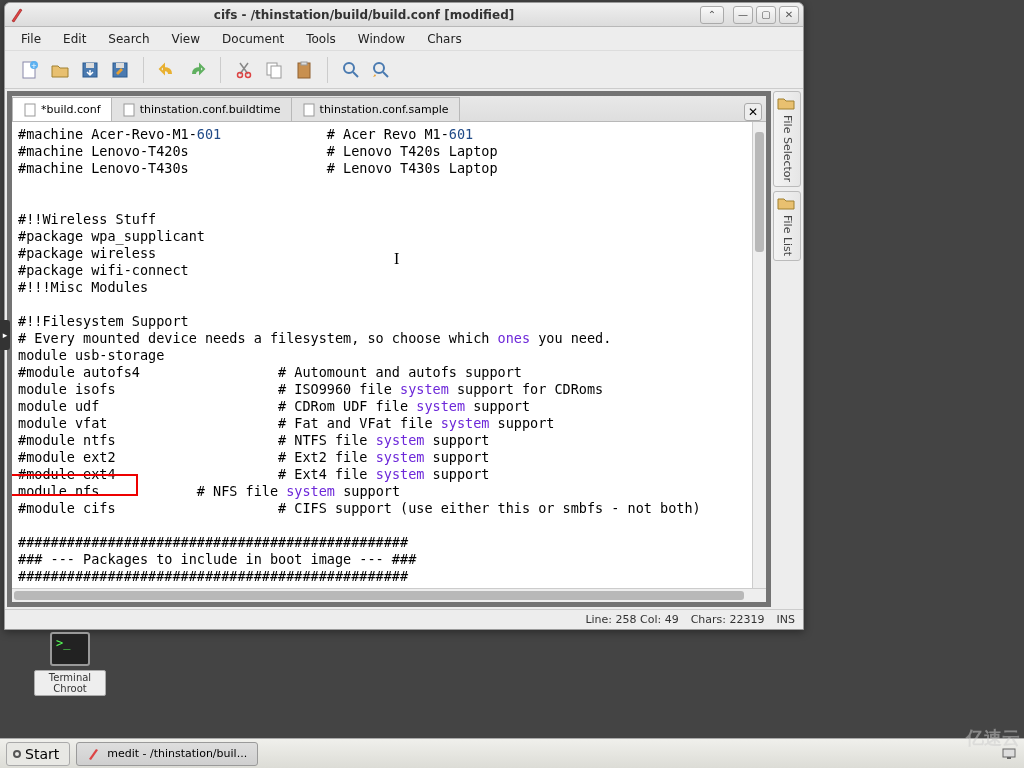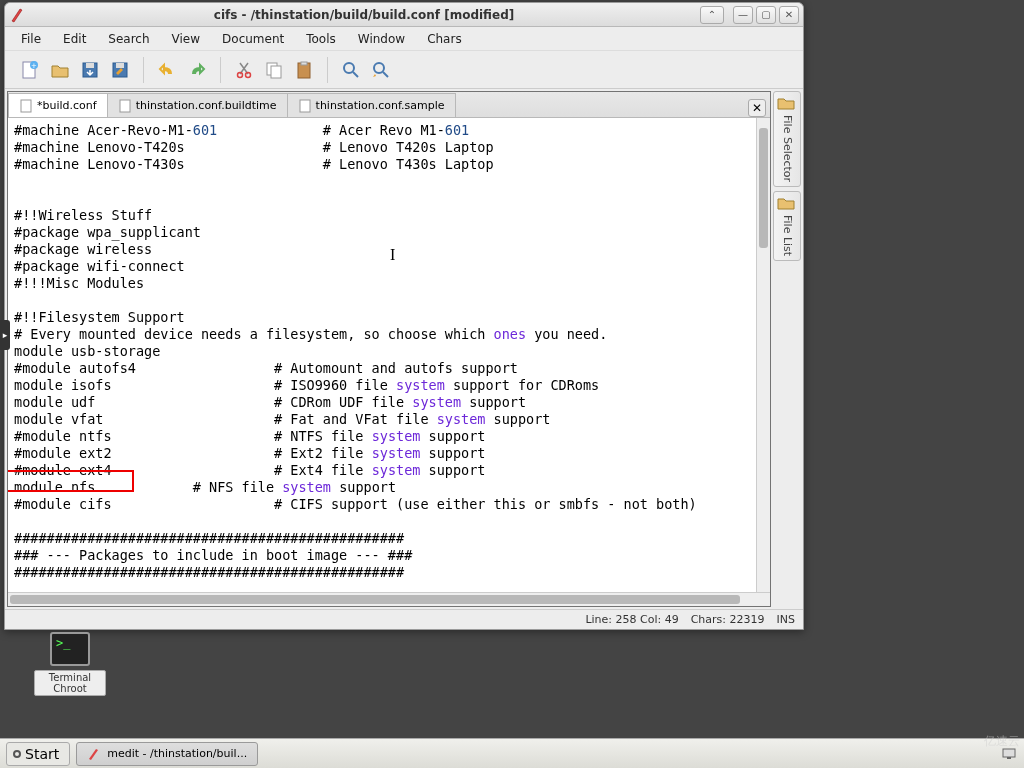--- a/index.html
+++ b/index.html
@@ -95,21 +95,21 @@
 }
 .content-row {
   flex: 1;
   display: flex;
   min-height: 0;
 }
 .editor-wrap {
   flex: 1;
   display: flex;
   flex-direction: column;
-  border: 1px solid #737373;
+  border: 5px solid #737373;
   margin: 2px;
   background: #fff;
 }
 .tabs {
   height: 26px;
   background: linear-gradient(#e8e8e8,#dedede);
   display: flex;
   align-items: flex-end;
   border-bottom: 1px solid #b8b8b8;
 }
@@ -323,24 +323,24 @@
 .tray {
   margin-left: auto;
   display: flex;
   align-items: center;
   gap: 8px;
 }
 .tray-ico { width: 18px; height: 18px; display:flex;align-items:center;justify-content:center; }
 .watermark {
   position: absolute;
   right: 4px; bottom: 18px;
-  font-size: 12px;
+  font-size: 18px;
   color: #ccc;
   opacity: .5;
-  font-weight: normal;
+  font-weight: bold;
 }
 </style>
 </head>
 <body>
 
 <div class="desktop">
 
   <div class="left-handle">▸</div>
 
   <div class="window">

